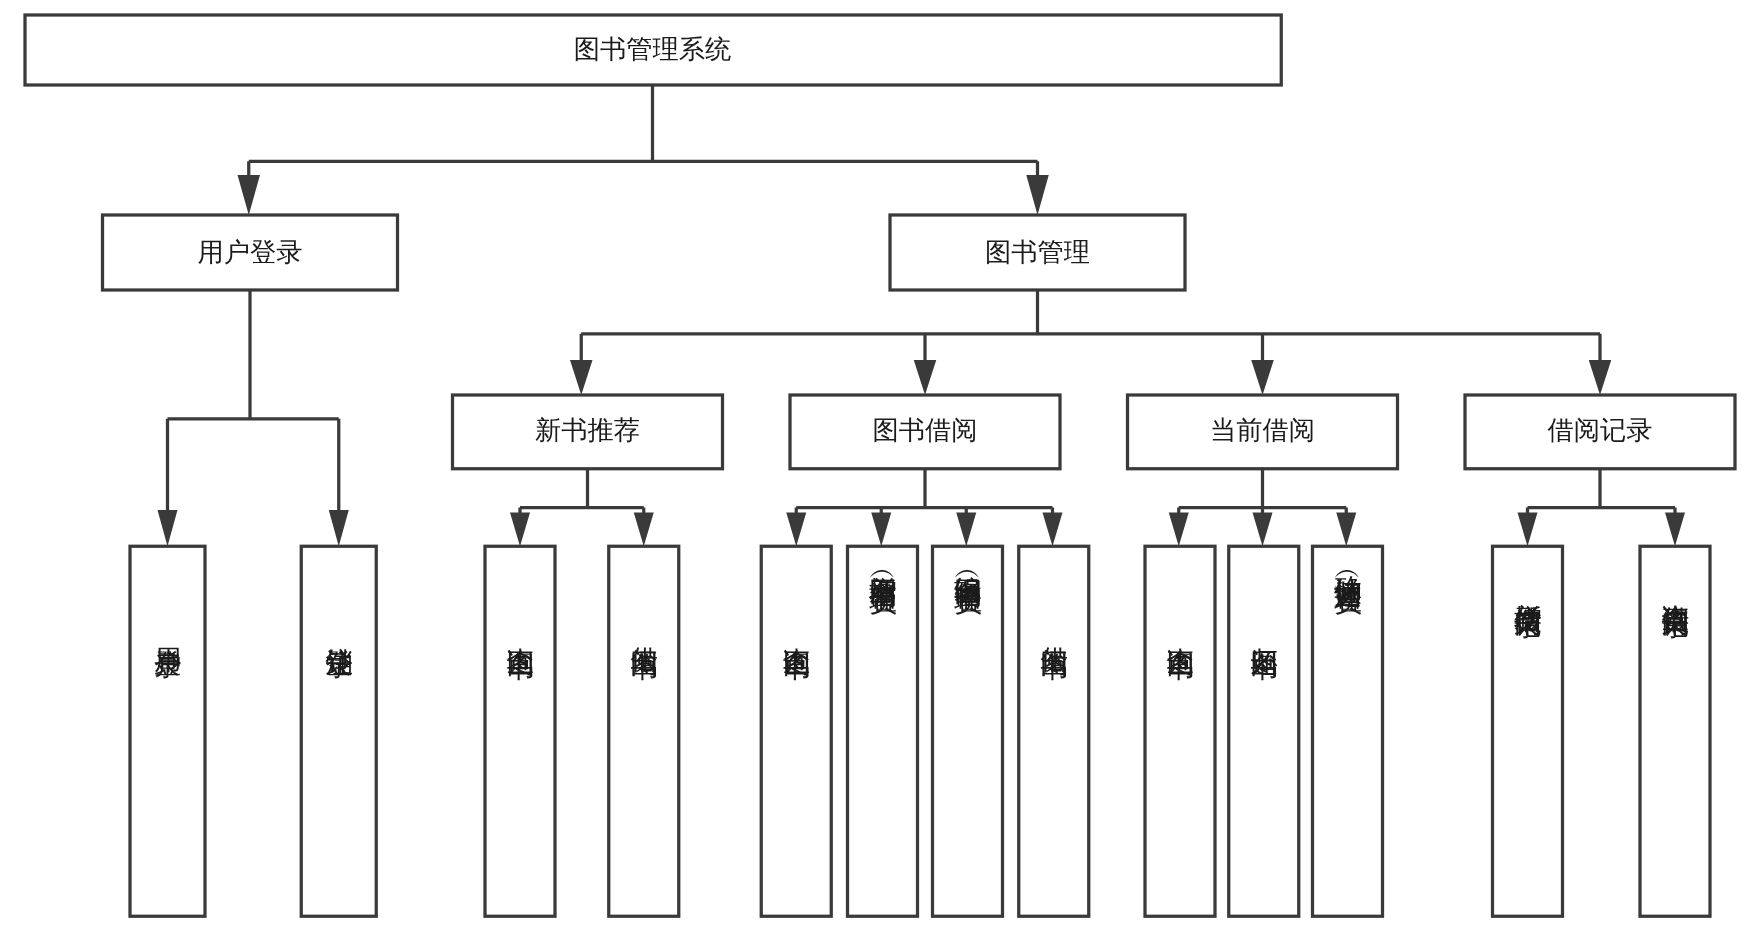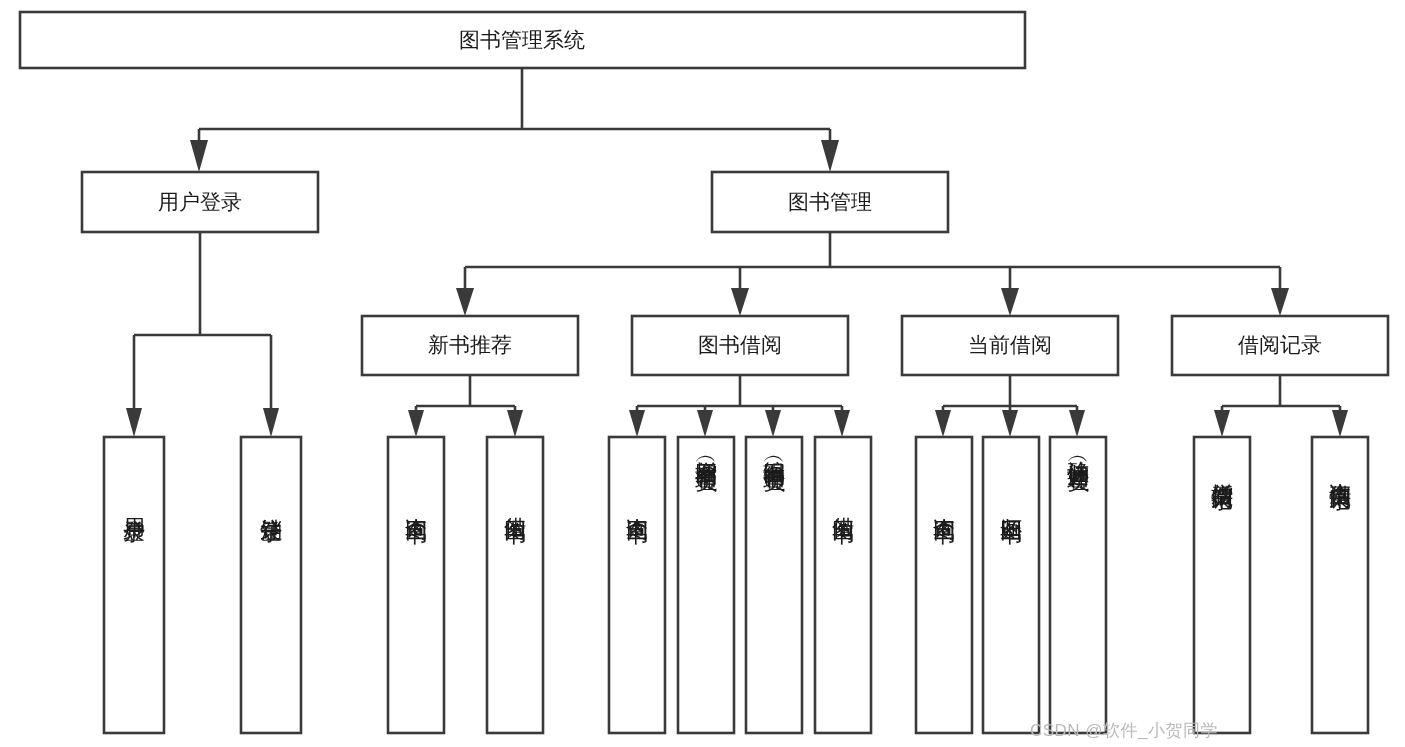--- a/index.html
+++ b/index.html
@@ -231,15 +231,14 @@
     <span class="leaf-label">确认归还（管理员）</span>
   </div>
 
   <div class="leaf-label-wrap" style="left:1194px; top:465px; width:56px; height:268px;">
     <span class="leaf-label">新增借阅记录</span>
   </div>
   <div class="leaf-label-wrap" style="left:1312px; top:465px; width:56px; height:268px;">
     <span class="leaf-label">查询借阅记录</span>
   </div>
 
-  <div class="watermark">CSDN @软件_小贺同学</div>
 
 </div>
 
 </body></html>

